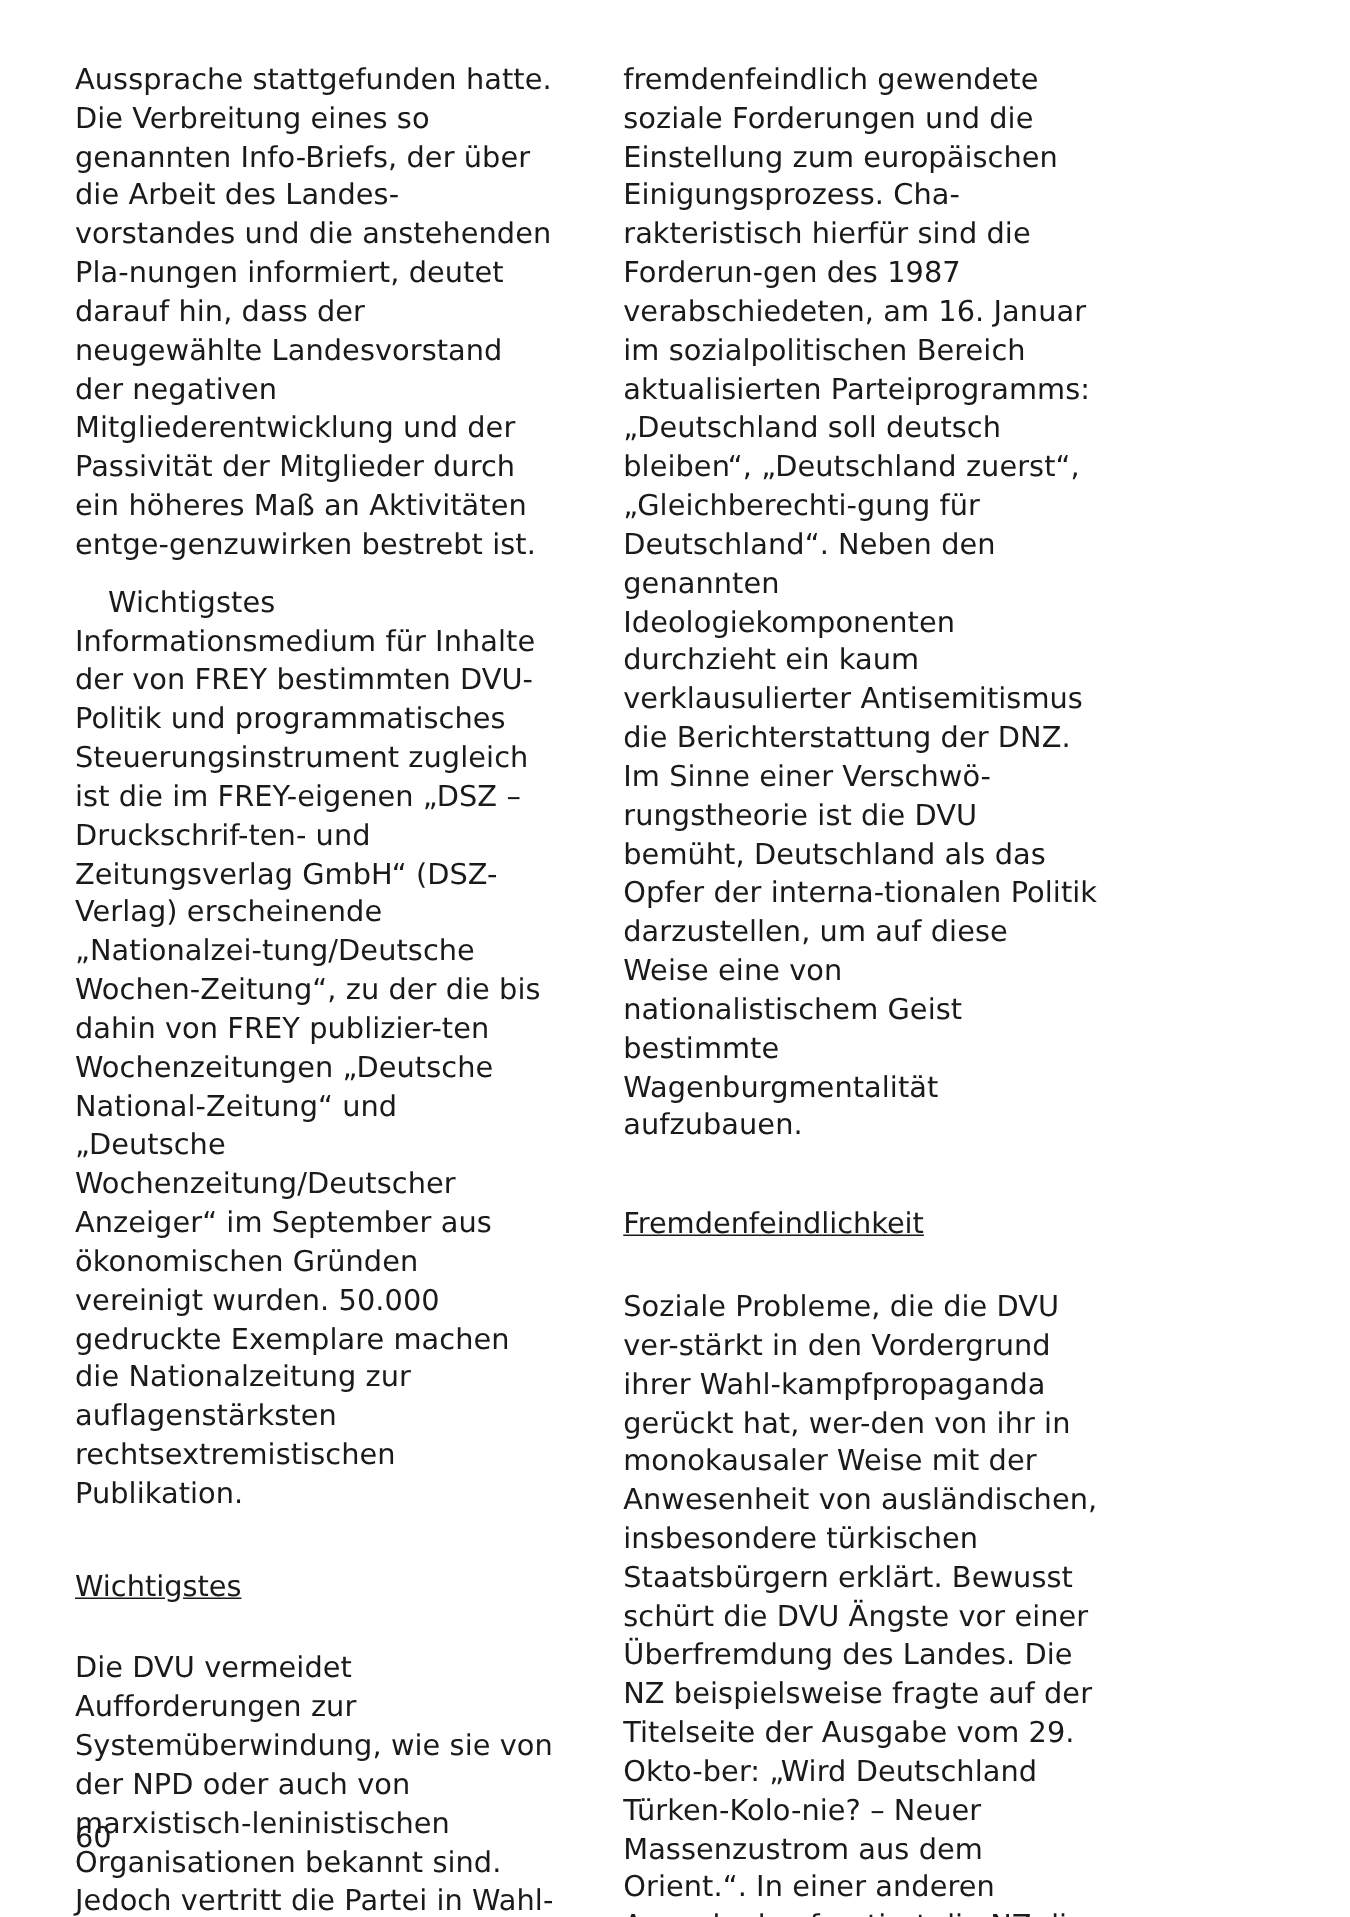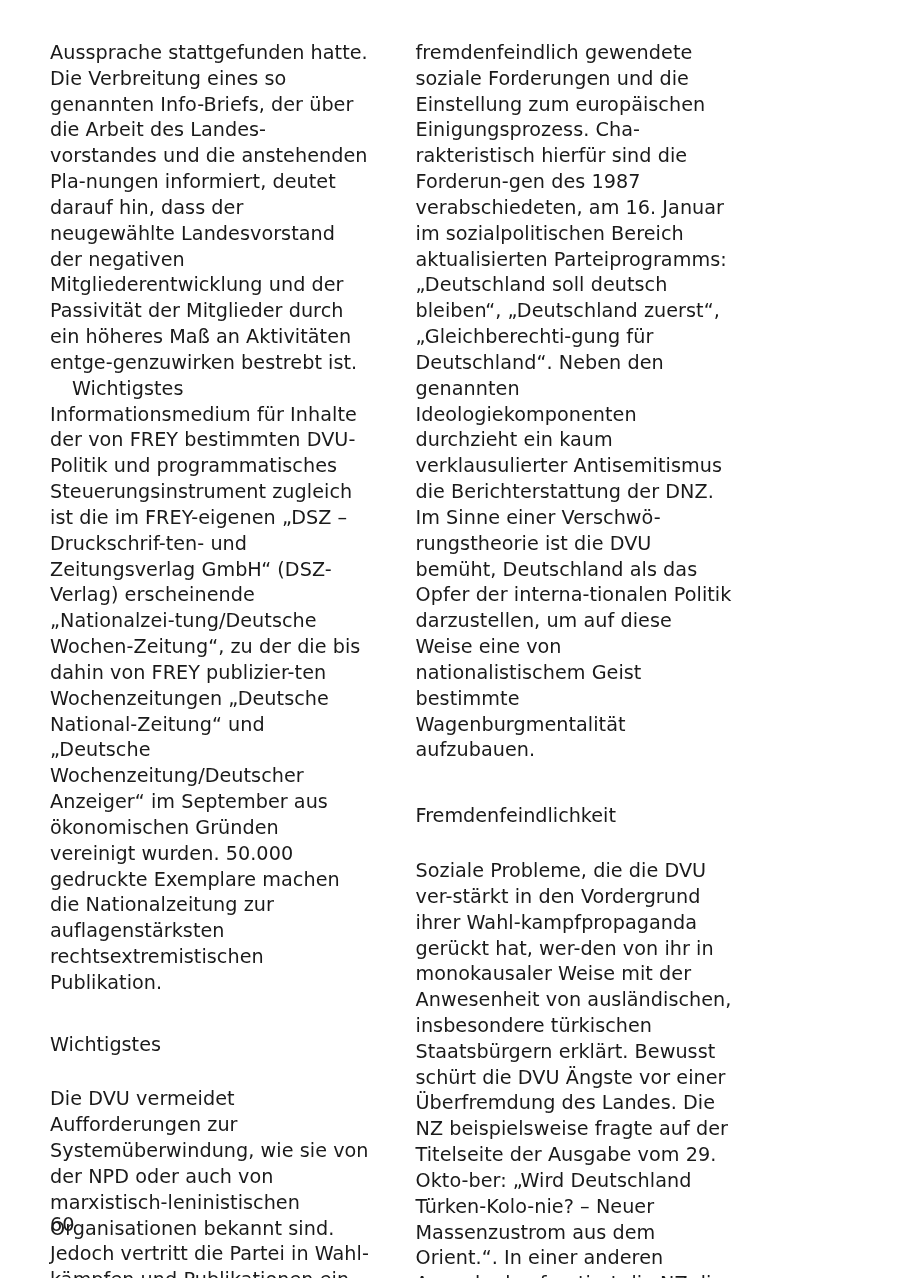--- a/index.html
+++ b/index.html
@@ -31,26 +31,28 @@
   p.para {
     margin: 0;
     font-size: 19.2px;
     line-height: 1.345;
     text-align: left;
     hyphens: manual;
     letter-spacing: 0.05px;
   }
   p.indent {
     text-indent: 22px;
+    margin-top: 13px;
   }
   .heading {
     margin: 0;
     font-size: 19.2px;
     line-height: 1.345;
     font-weight: normal;
+    text-decoration: underline;
   }
   .gap-head-before { height: 36px; }
   .gap-head-after { height: 29px; }
   .gap-section { height: 40px; }
   .page-number {
     position: absolute;
     left: 50px;
     bottom: 44px;
     font-size: 19.2px;
     line-height: 1;

